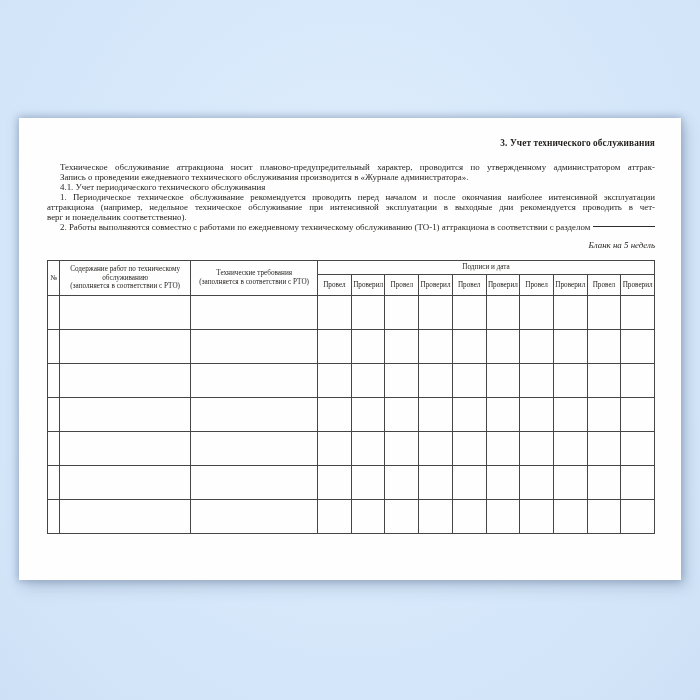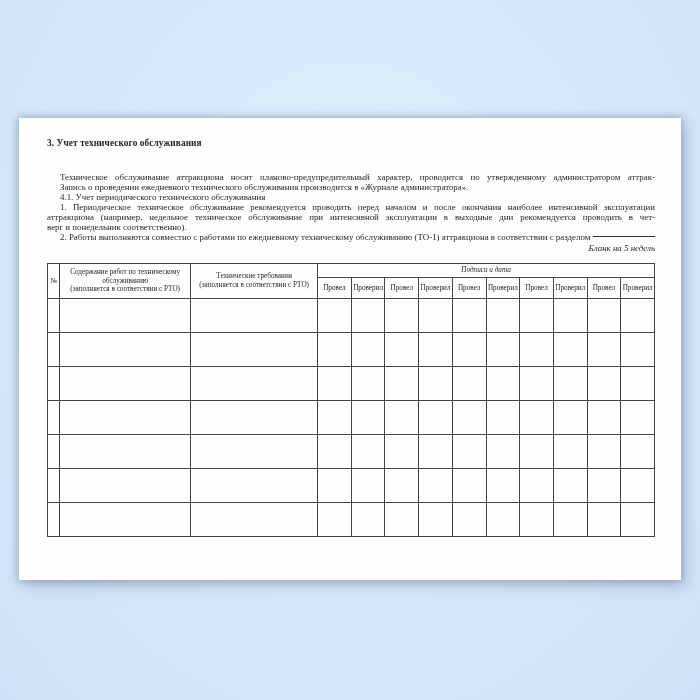--- a/index.html
+++ b/index.html
@@ -18,46 +18,46 @@
     height: 462px;
     box-sizing: border-box;
     padding: 0 26px 0 28px;
     background: #fefefe;
     box-shadow: 0 0 8px 1px rgba(104,126,156,0.55), 5px 7px 14px rgba(104,126,156,0.30);
     font-family: "Liberation Serif", "DejaVu Serif", serif;
     color: #221f1c;
   }
   .doc-title {
     margin-top: 20px;
-    text-align: left;
+    text-align: right;
     font-weight: 700;
     font-size: 9.3px;
     line-height: 10px;
     letter-spacing: 0.1px;
   }
   .doc-body {
-    margin-top: 24px;
+    margin-top: 14px;
     font-size: 8.9px;
     line-height: 10px;
   }
   .line { white-space: normal; }
   .line.justify { text-align: justify; text-align-last: justify; }
   .line.indent { text-indent: 13px; }
   .line.fill { display: flex; align-items: center; }
   .line.fill.indent { text-indent: 0; }
   .line.fill.indent .txt { padding-left: 13px; }
   .line.fill .txt { white-space: nowrap; }
   .line.fill .rule {
     flex: 1 1 auto;
     margin-left: 3px;
     margin-bottom: 2px;
     border-bottom: 1px solid #2e2c28;
   }
   .form-note {
-    margin-top: 1px;
+    margin-top: 8px;
     text-align: right;
     font-style: italic;
     font-size: 8.9px;
     line-height: 10px;
   }
   .maint-table {
     margin-top: 10px;
     width: 100%;
     border-collapse: collapse;
     table-layout: fixed;
@@ -66,21 +66,21 @@
     border: 1px solid #474543;
     padding: 0;
   }
   .maint-table thead th {
     font-weight: 400;
     text-align: center;
     vertical-align: middle;
     font-size: 7.2px;
     line-height: 8.6px;
   }
-  th.sig-title { height: 13px; font-size: 7.5px; font-style: italic; }
+  th.sig-title { height: 13px; font-size: 7.5px; }
   th.sig-col   { height: 20px; font-size: 6.9px; overflow: hidden; margin-top: 28px; }
   .maint-table tbody td { height: 33px; }
   .th-lines div { line-height: 8.6px; }
 </style>
 </head>
 <body>
 
 <div class="scene">
   <div class="page">
 

